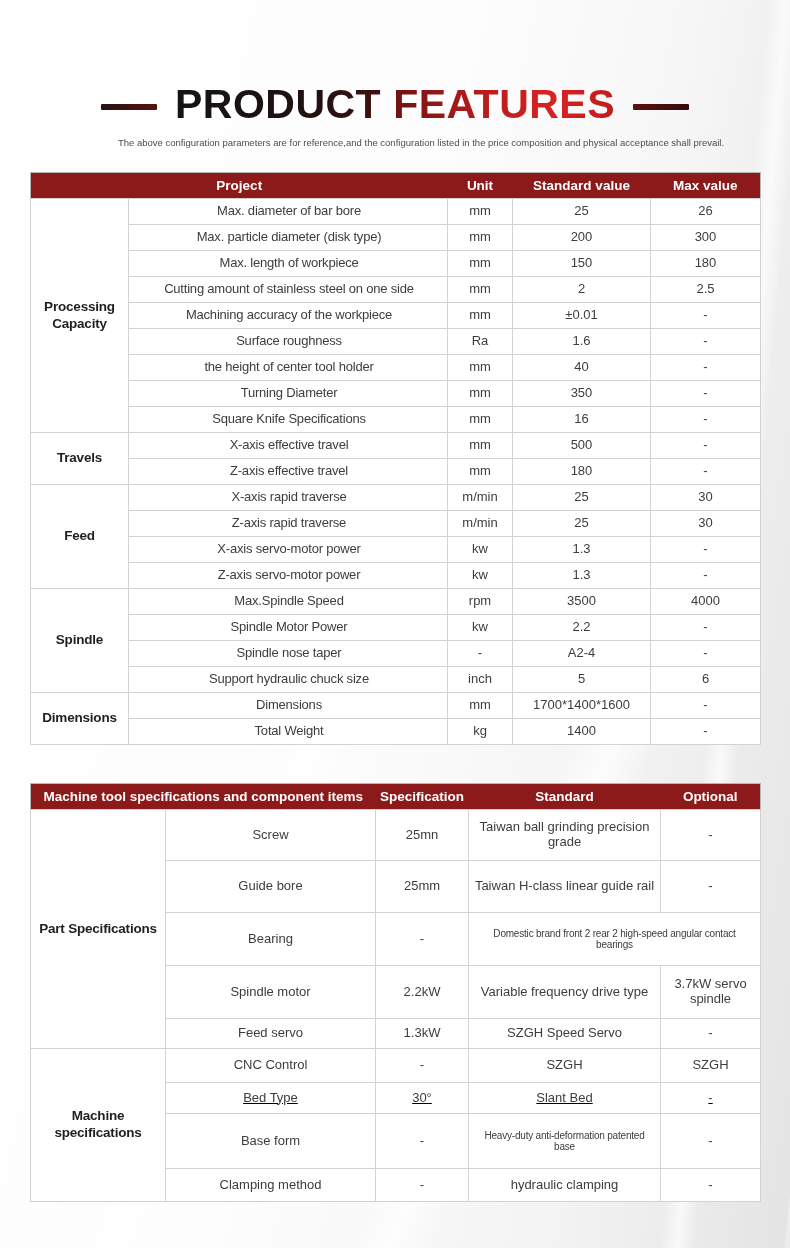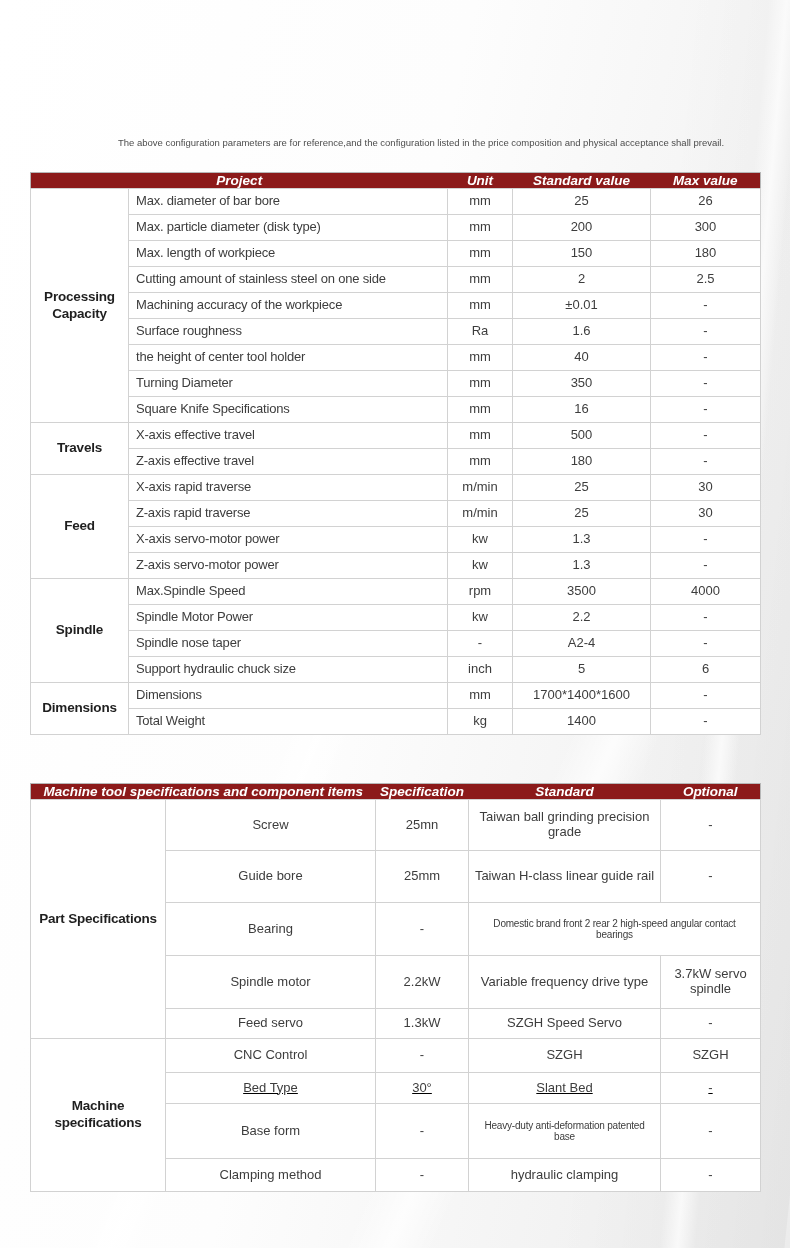--- a/index.html
+++ b/index.html
@@ -42,39 +42,44 @@
   }
   .subtitle { position:absolute; top:137px; left:0; width:100%;
     text-align:center; font-size:9.5px; color:#4d4d4d; letter-spacing:0;margin-left:26px; }
 
   
   table { border-collapse:collapse; table-layout:fixed; background:#fff;
     position:absolute; left:30px; width:730px; border:1px solid #b7b7b7; }
   #spec-table { top:172px; }
   #component-table { top:783px;padding-left:47px; }
   th { background:#8c1a1a; color:#ffffff; font-weight:700; font-size:13.5px;
-    height:16px; padding:0 4px; text-align:center; border:none;font-style:italic; }
+    height:26px; padding:0 4px; text-align:center; border:none; }
   td { border:1px solid #d2d2d2; font-size:13px; color:#3d3d3d;
     text-align:center; padding:1px 5px; line-height:1.15; background:transparent; }
   #spec-table td { height:26px; }
-  td.cell-item { text-align:left; padding-left:7px; letter-spacing:-0.2px; }
+  td.cell-item { text-align:center; padding-left:7px; letter-spacing:-0.2px; }
   td.cell-group { font-weight:700; color:#1f1f1f; font-size:13.5px;
     letter-spacing:-0.2px; line-height:1.25; }
   tr.group-start td { border-top:1px solid #a9a9a9; }
   td.wrap-sm { font-size:10px; line-height:1.12; letter-spacing:-0.2px; }
 </style>
 </head>
 <body>
 
 <div class="page">
   <div class="streak streak-a"></div>
   <div class="streak streak-d"></div>
   <div class="streak streak-b"></div>
   <div class="streak streak-c"></div>
 
+  <div class="title-block">
+    <span class="title-dash left"></span>
+    <h1 class="page-title"><span class="title-primary">PRODUCT</span><span class="title-accent">FEATURES</span></h1>
+    <span class="title-dash right"></span>
+  </div>
   <p class="subtitle">The above configuration parameters are for reference,and the configuration listed in the price composition and physical acceptance shall prevail.</p>
 
   <table id="spec-table">
     <colgroup>
       <col style="width:98px">
         <col style="width:319px">
         <col style="width:65px">
       <col style="width:138px">
         <col style="width:110px">
     </colgroup>

